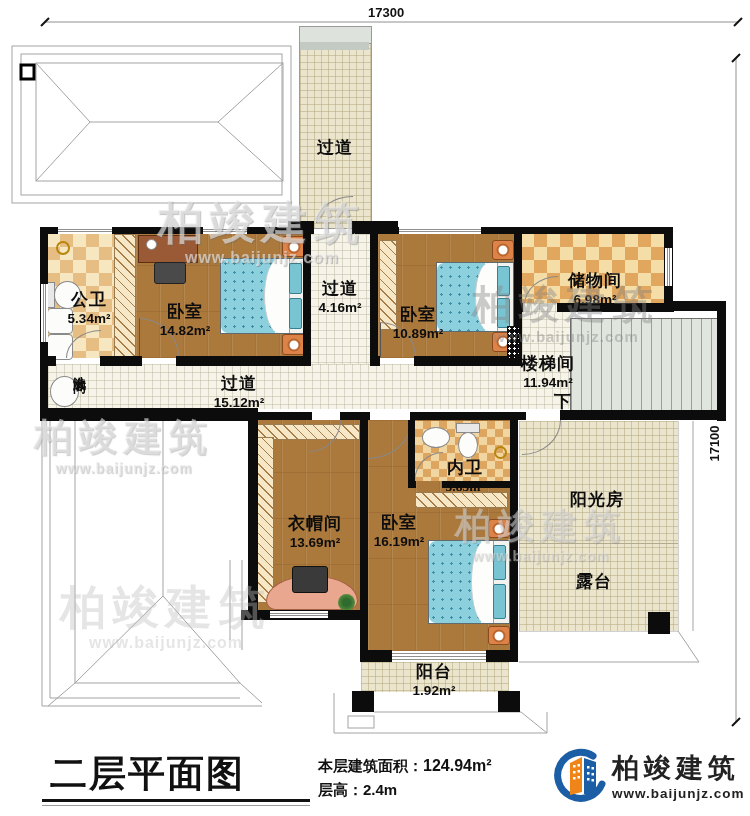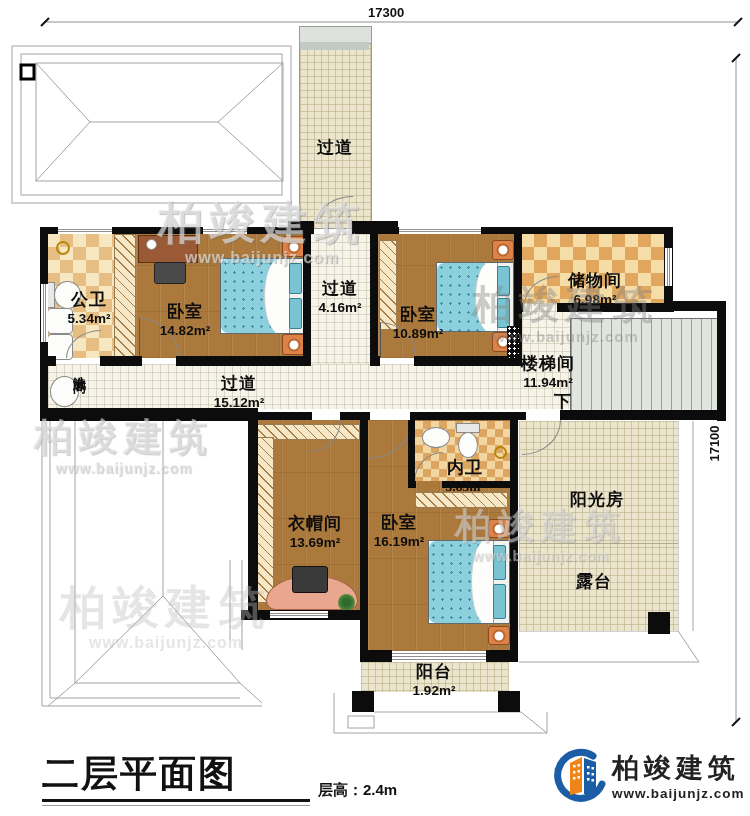--- a/index.html
+++ b/index.html
@@ -331,23 +331,25 @@
     </div>
   <div class="wm" style="left:455px;top:508px;color:rgba(225,225,225,.5);text-shadow:1px 1px 1px rgba(120,120,120,.3);">
     <div class="big" style="font-size:36px;">柏竣建筑</div>
     <div class="url" style="font-size:14px;">www.baijunjz.com</div>
     </div>
   <div class="wm" style="left:60px;top:584px;color:rgba(190,190,190,.4);">
     <div class="big" style="font-size:46px;">柏竣建筑</div>
     <div class="url" style="font-size:16px;">www.baijunjz.com</div>
     </div>
 
-  <div class="tb" style="left:42px;top:749px;font-size:37px;font-weight:700;letter-spacing:2px;">二层平面图</div>
+  <div class="tb" style="left:50px;top:749px;font-size:37px;font-weight:700;letter-spacing:2px;">二层平面图</div>
   <div class="tb" style="left:42px;top:799px;width:268px;height:3px;background:#111;"></div>
   <div class="tb" style="left:42px;top:805px;width:268px;height:1px;background:#9a9a9a;"></div>
+  <div class="tb" style="left:318px;top:757px;font-size:15px;font-weight:600;">
+    <span>本层建筑面积：</span><span style="font-size:16px;">124.94m²</span></div>
   <div class="tb" style="left:318px;top:781px;font-size:15px;font-weight:600;">
     <span>层高：</span><span>2.4m</span></div>
 
   <div class="tb" style="left:550px;top:744px;width:190px;height:64px;">
     <svg width="56" height="60" viewBox="0 0 56 60" style="position:absolute;left:0;top:2px;">
       <path d="M43 10 A 23 23 0 1 0 52 38" fill="none" stroke="#1b5ea6" stroke-width="7" stroke-linecap="round"></path>
       <polygon points="20,17 32,11 32,46 20,49" fill="#ef8419"></polygon>
       <polygon points="34,12 46,16 46,50 34,48" fill="#1b5ea6"></polygon>
       <g fill="#fff">
         <rect x="23" y="19" width="2.5" height="2.5"></rect>

